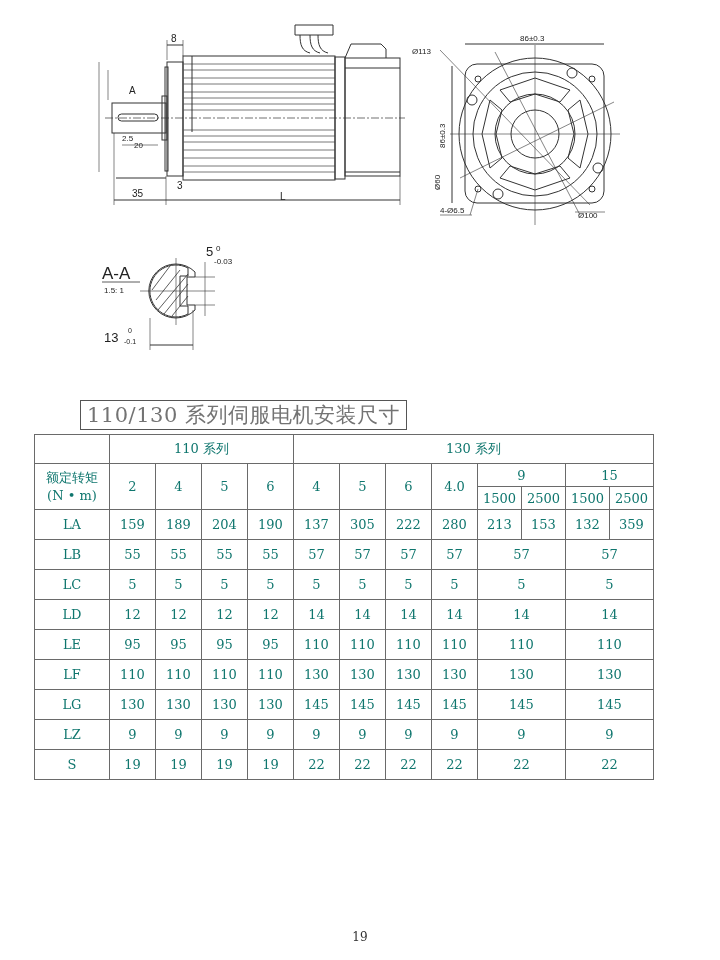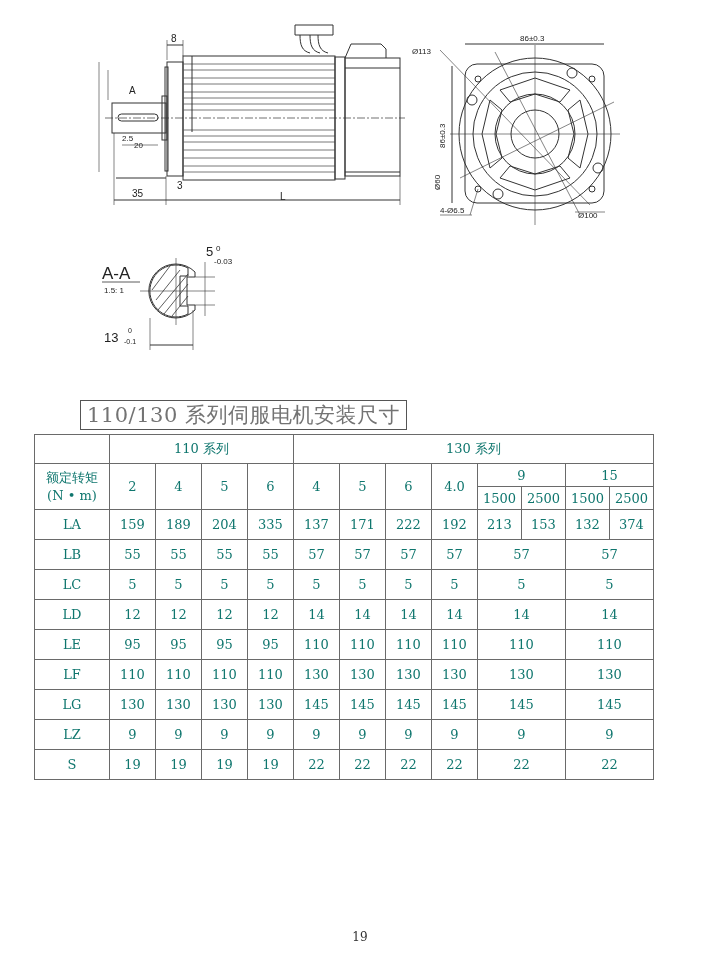--- a/index.html
+++ b/index.html
@@ -205,29 +205,29 @@
     <td>2500</td>
     <td>1500</td>
     <td>2500</td>
   </tr>
 
   <tr class="r">
     <td>LA</td>
     <td>159</td>
     <td>189</td>
     <td>204</td>
-    <td>335</td>
+    <td>190</td>
     <td>137</td>
-    <td>171</td>
+    <td>305</td>
     <td>222</td>
-    <td>192</td>
+    <td>280</td>
     <td>213</td>
     <td>153</td>
     <td>132</td>
-    <td>374</td>
+    <td>359</td>
   </tr>
   <tr class="r">
     <td>LB</td>
     <td>55</td>
     <td>55</td>
     <td>55</td>
     <td>55</td>
     <td>57</td>
     <td>57</td>
     <td>57</td>

